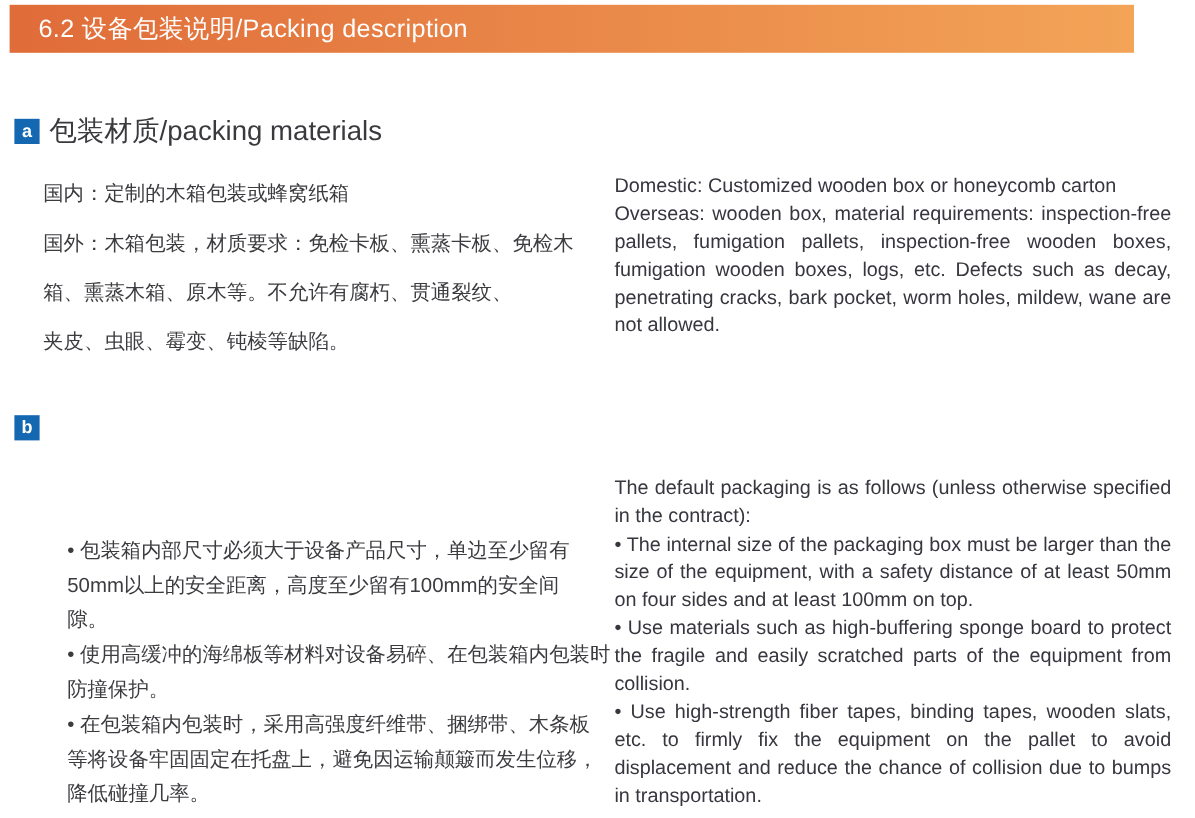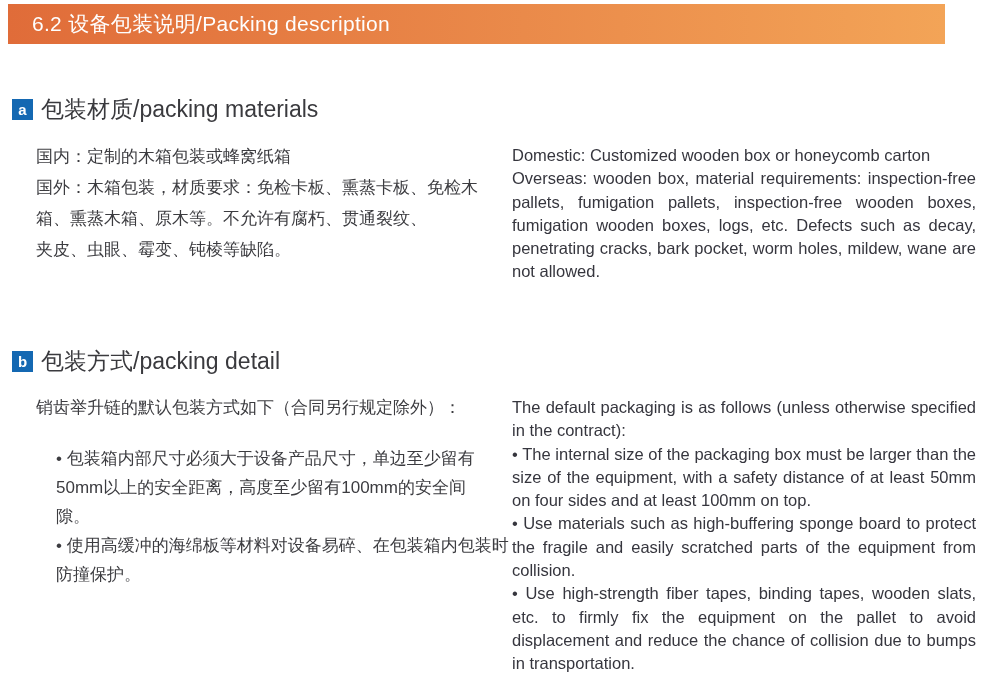--- a/index.html
+++ b/index.html
@@ -55,21 +55,21 @@
   }
   .heading-label {
     font-size: 23px;
     color: #3a3a3e;
     white-space: nowrap;
   }
 
   
   .zh {
     font-size: 17px;
-    line-height: 31px;
+    line-height: 41px;
     white-space: pre-line;
     color: #3c3c40;
   }
   .en {
     font-size: 16.5px;
     line-height: 23.3px;
     text-align: justify;
     color: #36363e;
   }
   #a-zh { position: absolute; left: 36px; top: 141px; width: 470px; }
@@ -99,31 +99,32 @@
   <div class="zh" id="a-zh">国内：定制的木箱包装或蜂窝纸箱
 国外：木箱包装，材质要求：免检卡板、熏蒸卡板、免检木
 箱、熏蒸木箱、原木等。不允许有腐朽、贯通裂纹、
 夹皮、虫眼、霉变、钝棱等缺陷。</div>
 
   <div class="en" id="a-en">Domestic: Customized wooden box or honeycomb carton
 Overseas: wooden box, material requirements: inspection-free pallets, fumigation pallets, inspection-free wooden boxes, fumigation wooden boxes, logs, etc. Defects such as decay, penetrating cracks, bark pocket, worm holes, mildew, wane are not allowed.</div>
 
   <div class="section-heading" id="heading-b">
     <span class="badge">b</span>
-    <span class="heading-label">包装方式/packing detail</span>
   </div>
 
-  <div class="zh" id="b-zh-intro">销齿举升链的默认包装方式如下（合同另行规定除外）：</div>
 
   <div id="b-zh-bullets">
     <div class="zh zh-bullet">•  包装箱内部尺寸必须大于设备产品尺寸，单边至少留有
 50mm以上的安全距离，高度至少留有100mm的安全间
 隙。</div>
     <div class="zh zh-bullet">•  使用高缓冲的海绵板等材料对设备易碎、在包装箱内包装时
 防撞保护。</div>
+    <div class="zh zh-bullet">•  在包装箱内包装时，采用高强度纤维带、捆绑带、木条板
+等将设备牢固固定在托盘上，避免因运输颠簸而发生位移，
+降低碰撞几率。</div>
   </div>
 
   <div id="b-en">
     <p class="en en-par">The default packaging is as follows (unless otherwise specified in the contract):</p>
     <p class="en en-par">•  The internal size of the packaging box must be larger than the size of the equipment, with a safety distance of at least 50mm on four sides and at least 100mm on top.</p>
     <p class="en en-par">•  Use materials such as high-buffering sponge board to protect the fragile and easily scratched parts of the equipment from collision.</p>
     <p class="en en-par">•  Use high-strength fiber tapes, binding tapes, wooden slats, etc. to firmly fix the equipment on the pallet to avoid displacement and reduce the chance of collision due to bumps in transportation.</p>
   </div>
 
 </div>

